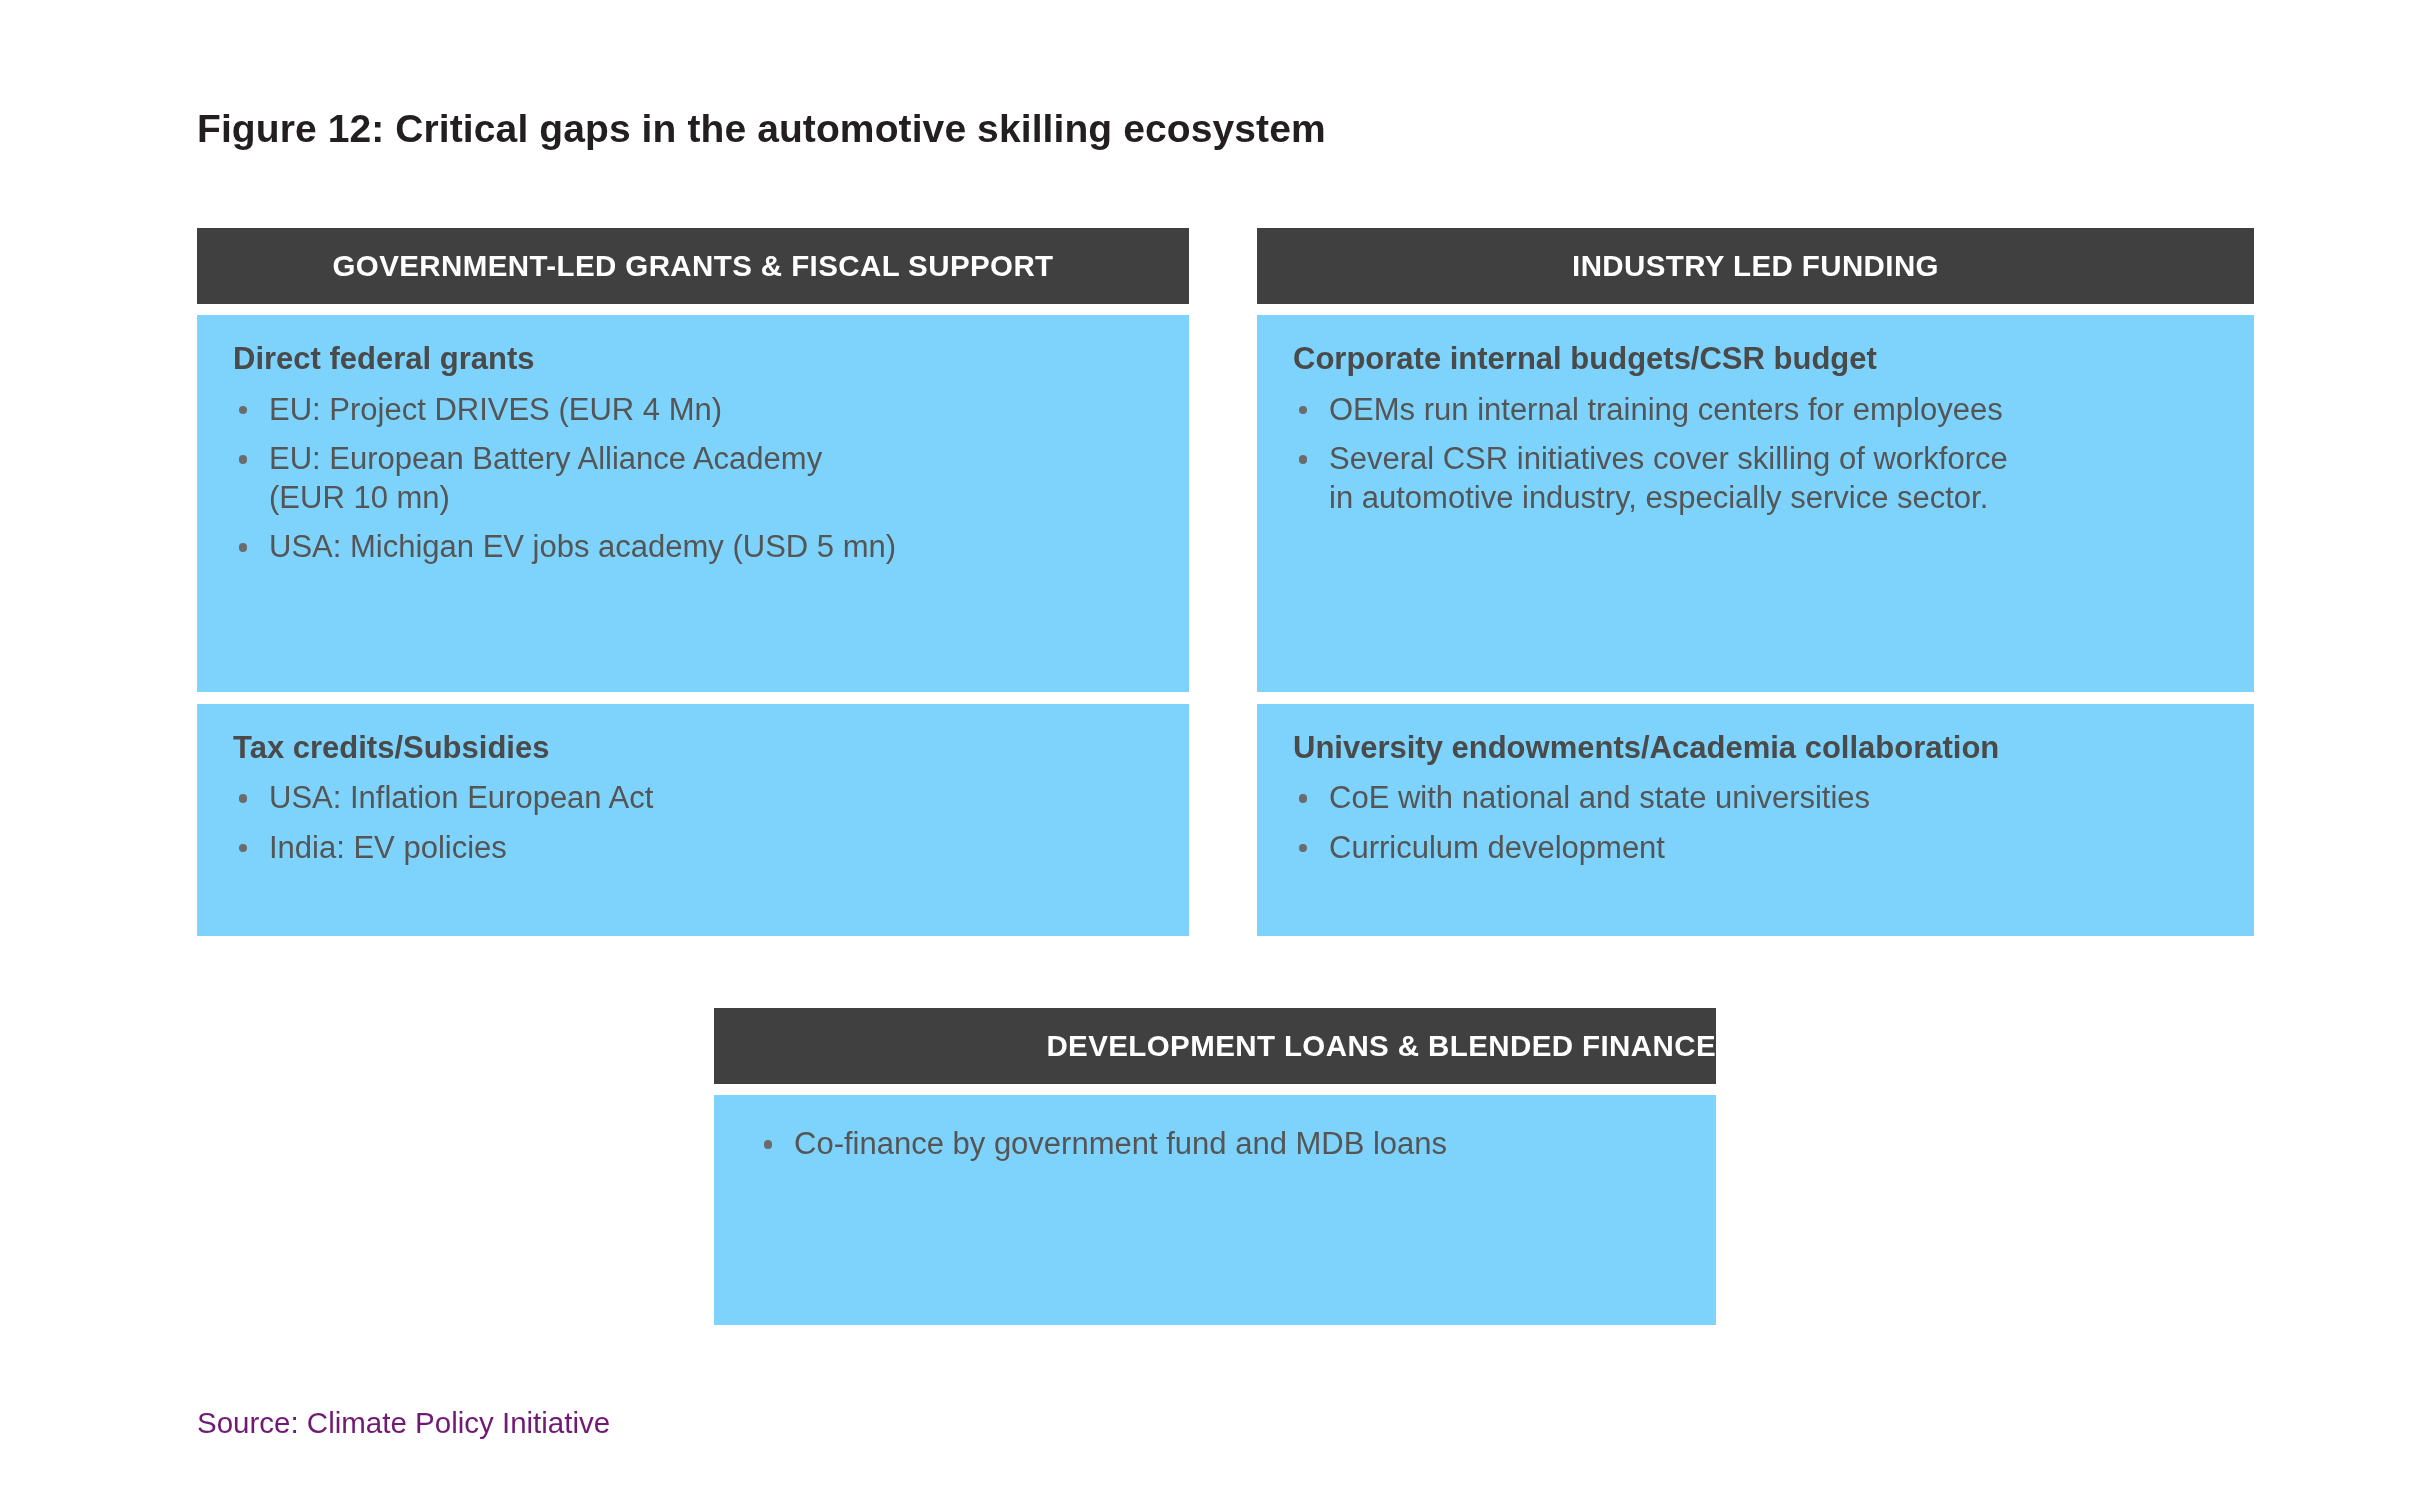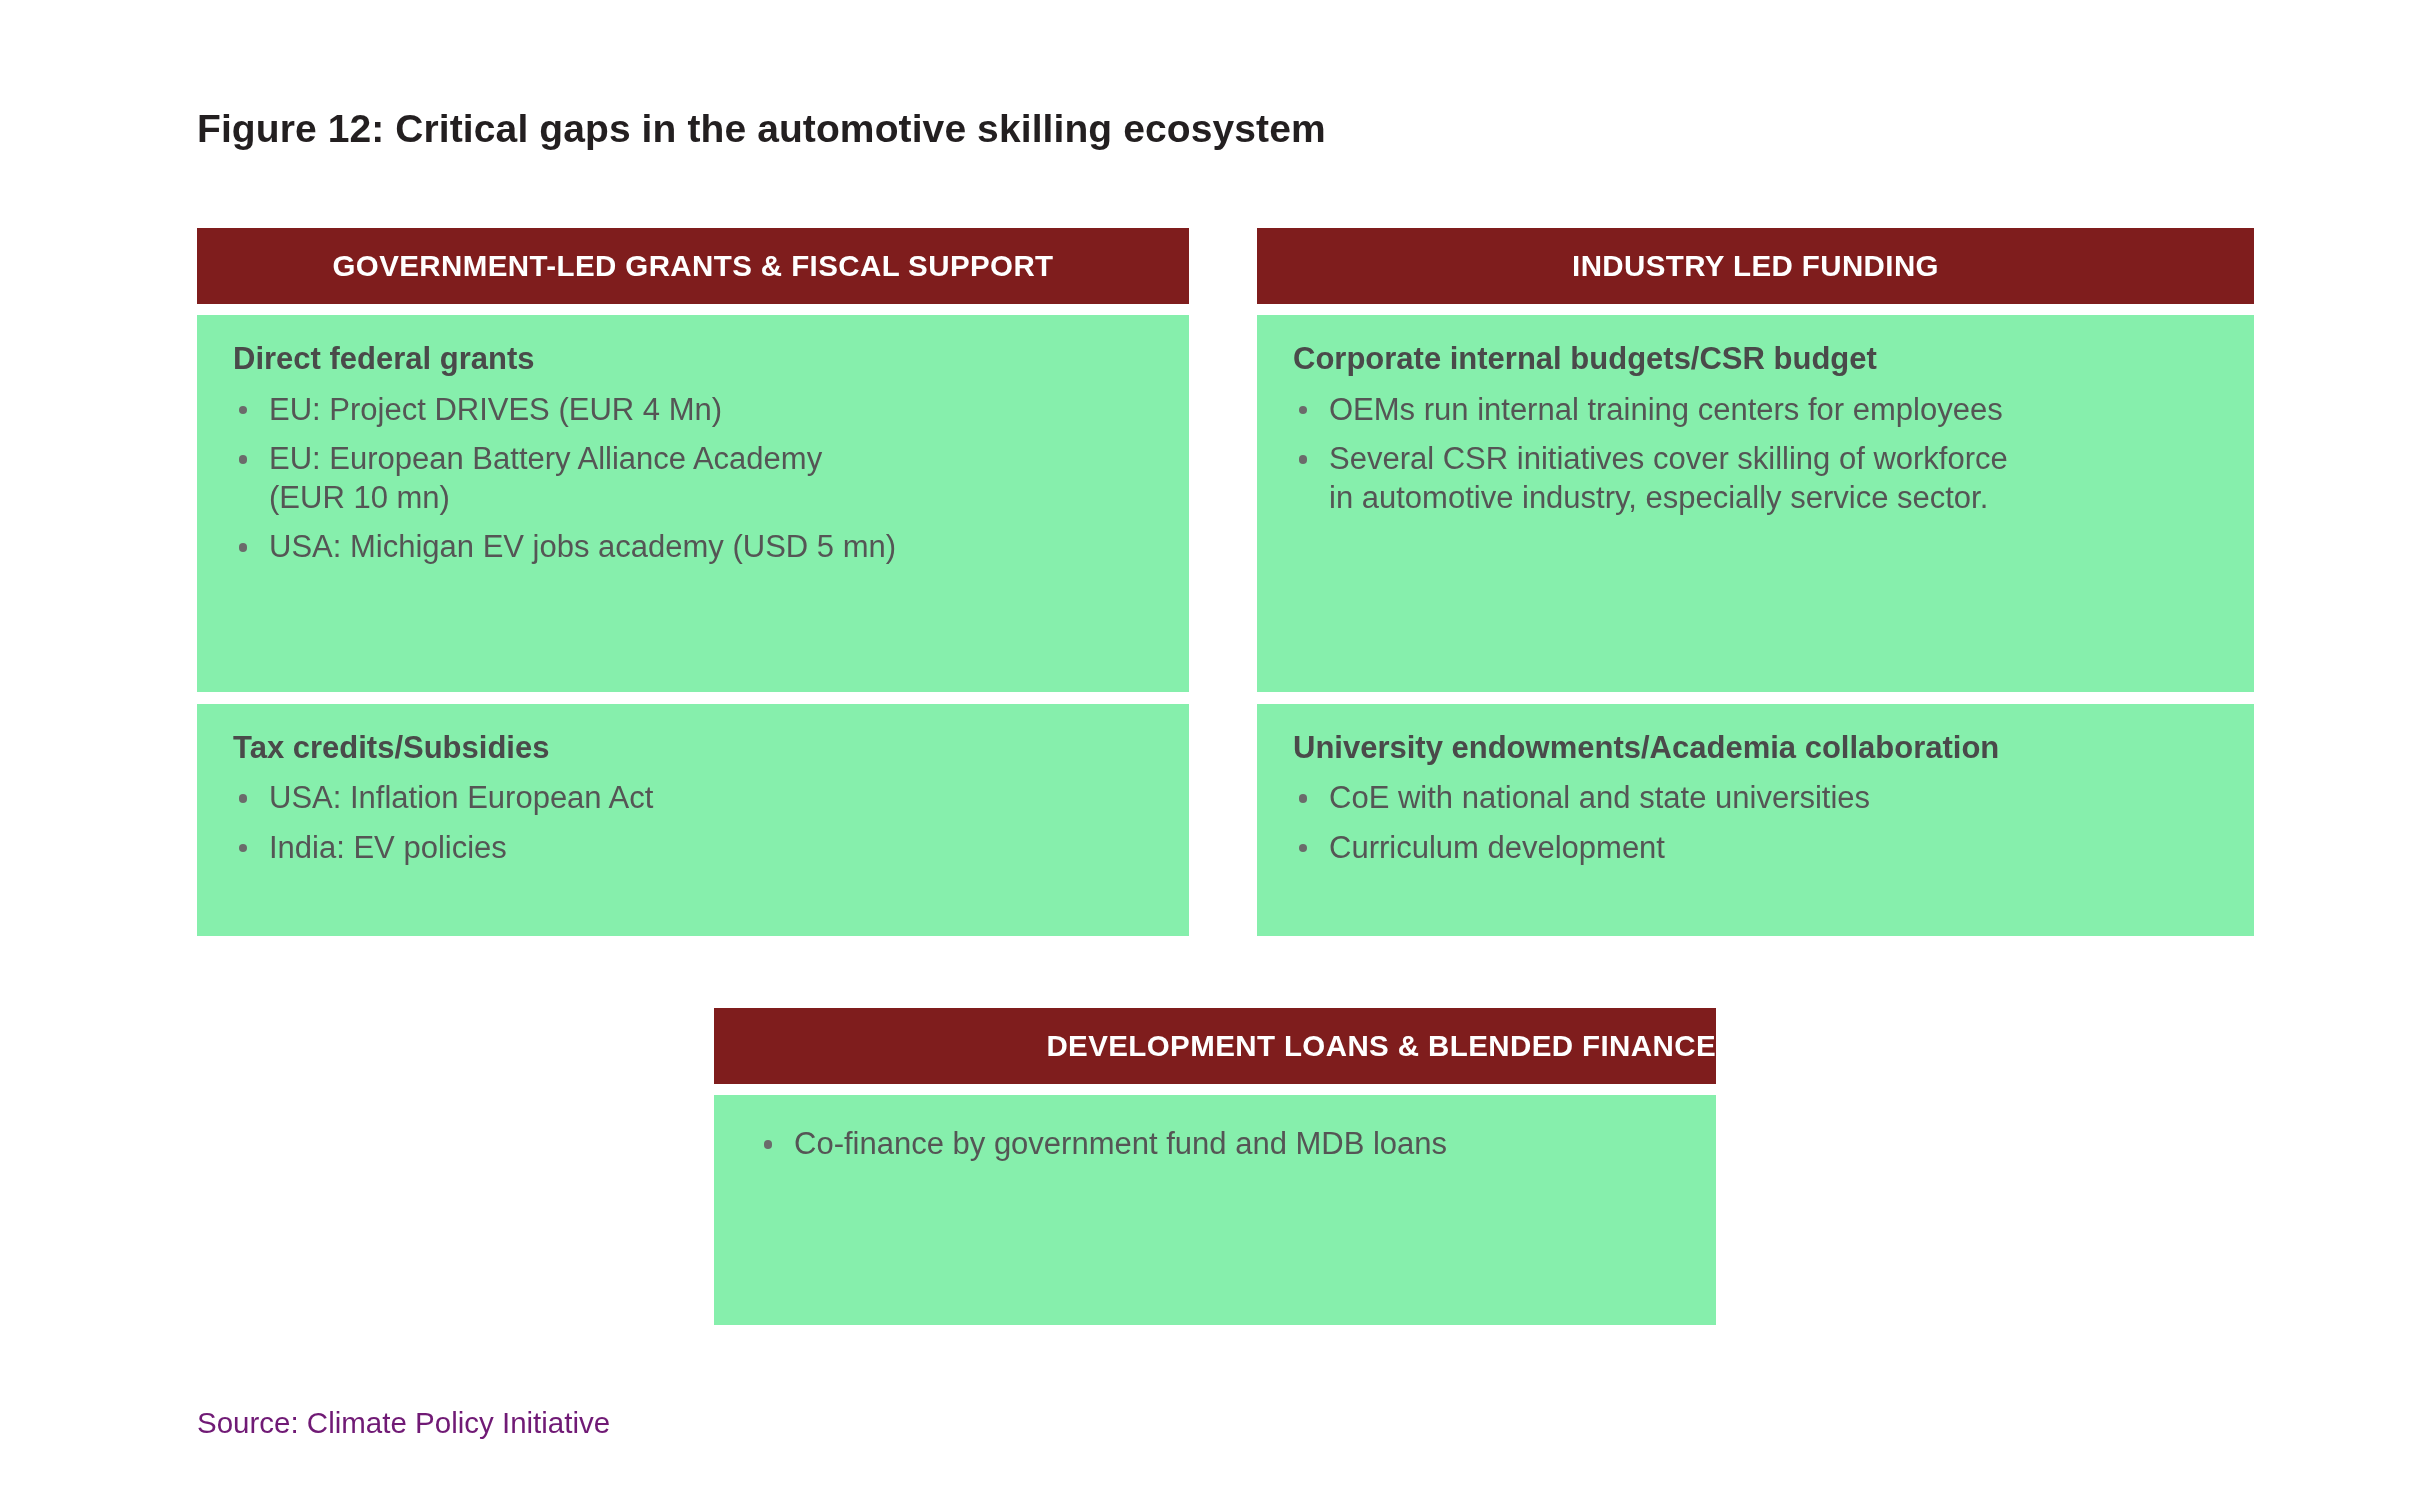--- a/index.html
+++ b/index.html
@@ -42,42 +42,42 @@
   }
 
   .panel {
     display: flex;
     flex-direction: column;
   }
   .panel.left  { width: 992px; }
   .panel.right { width: 997px; }
 
   .panel-header {
-    background: #7f1d1d;
+    background: #404040;
     color: #ffffff;
     font-size: 29.5px;
     font-weight: 700;
     letter-spacing: 0.4px;
     text-align: center;
     height: 76px;
     line-height: 76px;
     box-sizing: border-box;
     white-space: nowrap;
     overflow: hidden;
   }
 
   .panel-body {
     margin-top: 11.4px;
     display: flex;
     flex-direction: column;
     gap: 11.4px;
   }
 
   .card {
-    background: #86efac;
+    background: #7dd3fc;
     box-sizing: border-box;
     padding: 25px 32px 25px 36px;
   }
   .card.c1 { height: 377px; }
   .card.c2 { height: 232px; }
 
   .card-title {
     font-size: 31px;
     font-weight: 700;
     color: #4a4a4a;

